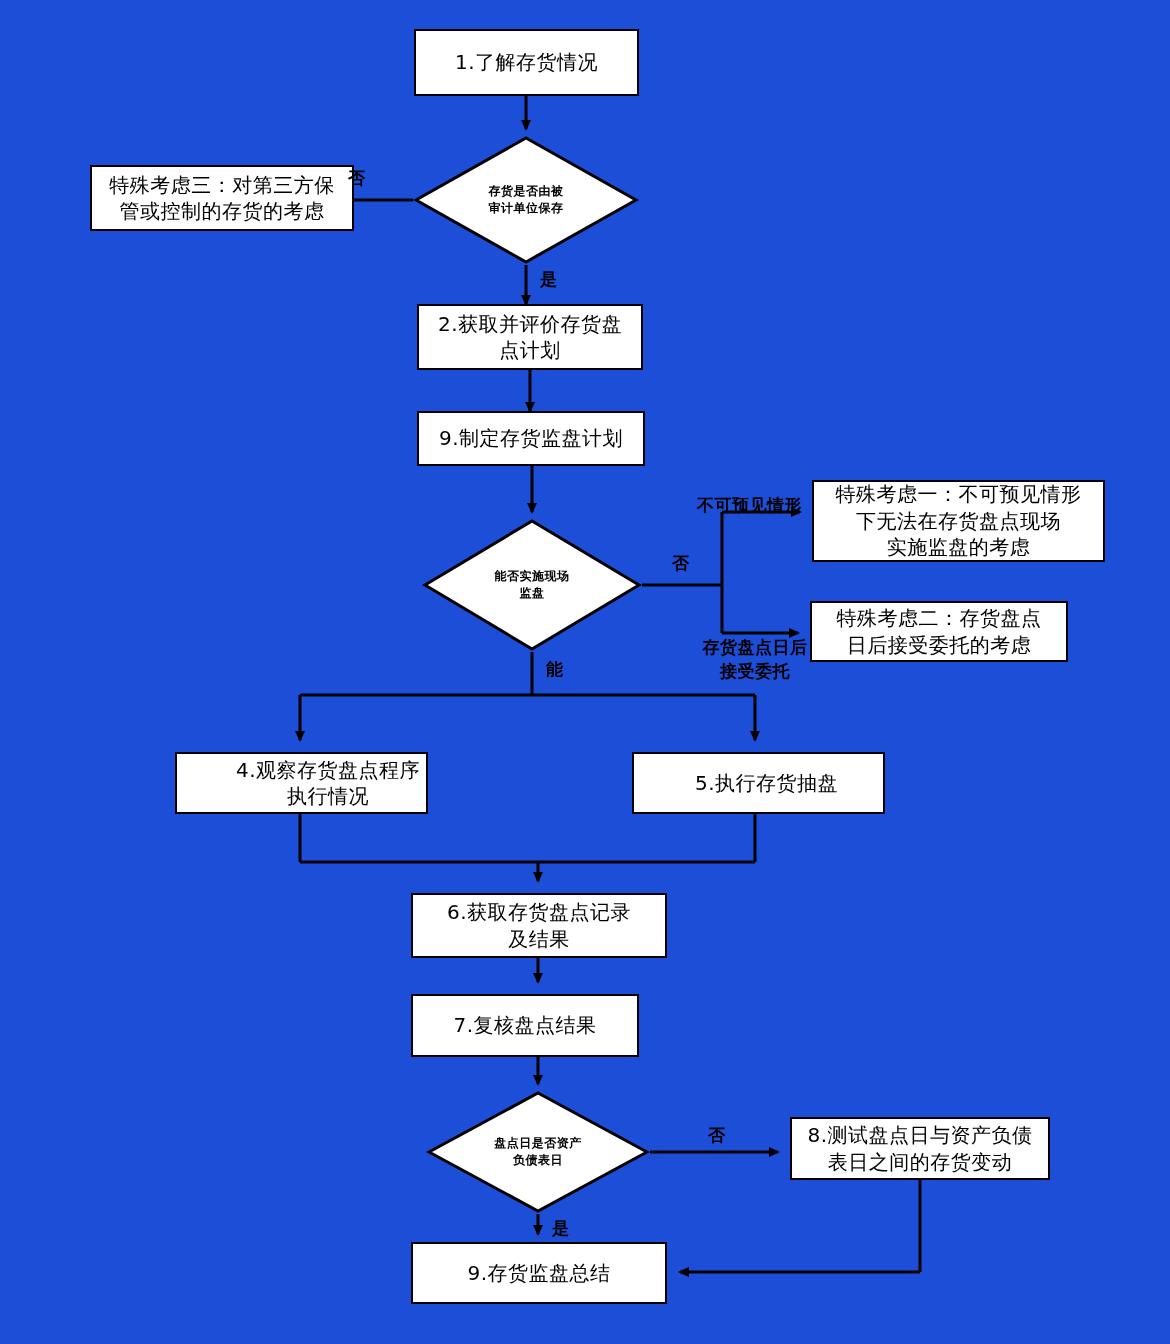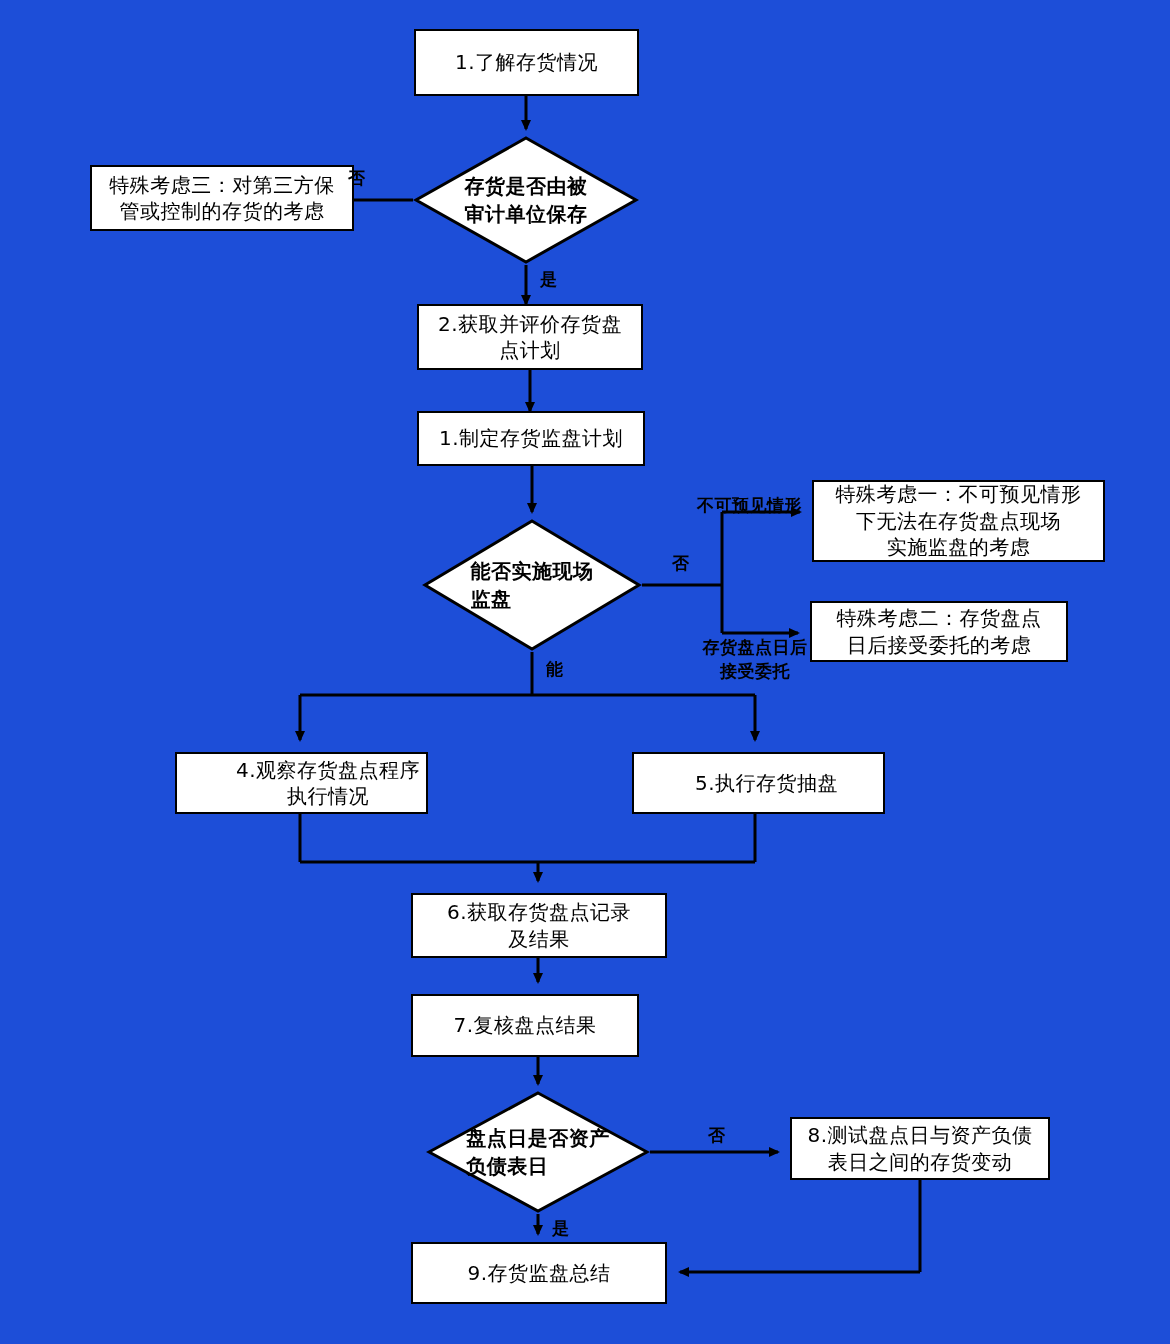--- a/index.html
+++ b/index.html
@@ -39,22 +39,22 @@
   .proc span.txt{display:block;padding:0 6px;}
   .diamond-wrap{
     position:absolute;
     display:flex;
     align-items:center;
     justify-content:center;
   }
   .diamond-label{
     position:relative;
     z-index:3;
-    text-align:left;
-    font-size:20px;
+    text-align:center;
+    font-size:12px;
     line-height:1.42;
     font-weight:bold;
     letter-spacing:0.5px;
     white-space:pre-line;
   }
   .edge-label{
     position:absolute;
     font-size:17px;
     font-weight:bold;
     color:#000;
@@ -132,21 +132,21 @@
     <span class="txt" style="white-space: pre-line;">特殊考虑三：对第三方保
 管或控制的存货的考虑</span>
   </div>
 
   <div class="node proc" style="left:417px;top:304px;width:226px;height:66px;">
     <span class="txt" style="white-space: pre-line;">2.获取并评价存货盘
 点计划</span>
   </div>
 
   <div class="node proc" style="left:417px;top:411px;width:228px;height:55px;">
-    <span class="txt" style="white-space: pre-line;">1.制定存货监盘计划</span>
+    <span class="txt" style="white-space: pre-line;">9.制定存货监盘计划</span>
   </div>
 
   <div class="diamond-wrap" style="left:422px;top:518px;width:220px;height:134px;">
     <svg width="220" height="134" viewBox="0 0 220 134" style="position:absolute;left:0;top:0;">
       <polygon points="110,3 217,67 110,131 3,67" fill="#fff" stroke="#000" stroke-width="3"></polygon>
     </svg>
     <div class="diamond-label" style="white-space: pre-line;">能否实施现场
 监盘</div>
   </div>
 

